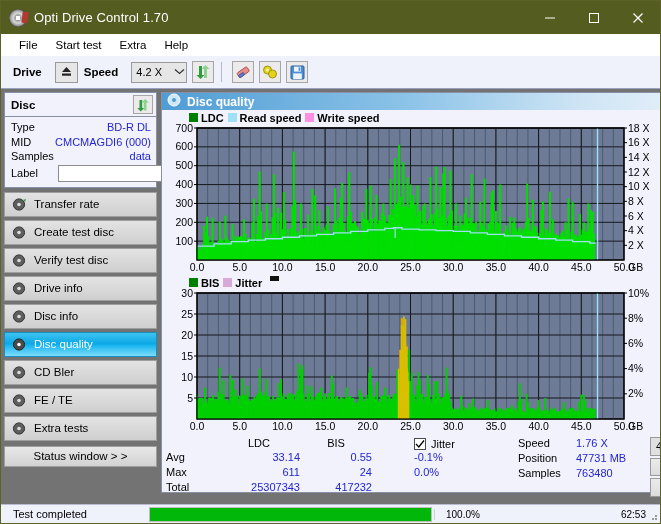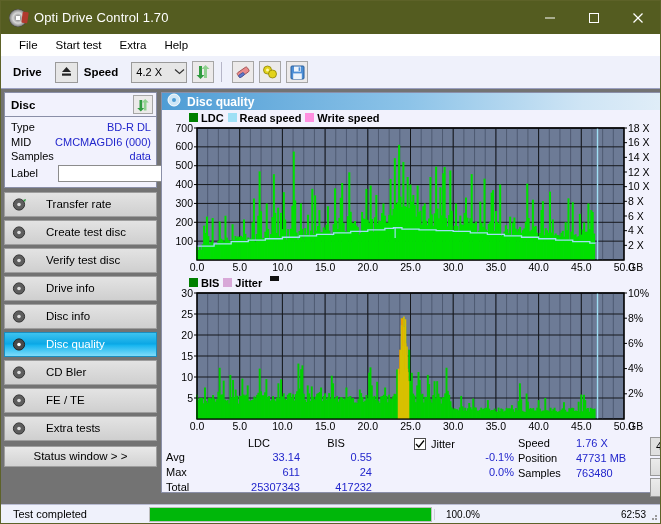--- a/index.html
+++ b/index.html
@@ -122,21 +122,21 @@
   }
   .cd-btn {
     width:19px; height:19px; background:#ddd9d1; border:1px solid #9b9b9b;
     display:flex;align-items:center;justify-content:center;
   }
   .nav { display:flex; flex-direction:column; gap:3px; }
   .nav-btn {
     height:25px; display:flex; align-items:center;
     background:linear-gradient(#e3e3e3,#cfcfcf);
     border:1px solid #9e9e9e;
-    padding-left:7px; font-size:11.5px; color:#000;gap:12px;
+    padding-left:7px; font-size:11.5px; color:#000;
   }
   .nav-btn.active {
     background:linear-gradient(#3ec3f0,#0aa7e5 48%,#14b4ef 52%,#7fdcfa);
     border:1px solid #1a8ec0; color:#fff;
   }
   .nav-ico { width:15px; height:15px; margin-right:7px; flex:0 0 15px; }
   .statuswin {
     margin-top:5px;
     height:21px; display:flex; align-items:center; justify-content:center;
     background:linear-gradient(#e8e8e8,#d2d2d2);
@@ -166,21 +166,21 @@
   .st-hdr { text-align:center; font-size:11px; color:#000; height:14px;}
   .st-lbl { text-align:left; height:15px;}
   .st-num { text-align:right; color:#2226cc; height:15px;}
   .jitter-col { width:104px; font-size:11px; }
   .jit-head { display:flex; align-items:center; gap:5px; height:14px;}
   .chk {
     width:12px; height:12px; border:1px solid #4a4a4a; background:#fff;
     display:flex; align-items:center; justify-content:center;
     font-size:10px; line-height:10px; color:#000;
   }
-  .jit-val { text-align:right; color:#2226cc; height:15px; padding-right:4px;}
+  .jit-val { color:#2226cc; height:15px; padding-right:4px;}
   .sp-col { width:132px; font-size:11px;}
   .sp-row { display:flex; height:15px; }
   .sp-k { width:58px; }
   .sp-v { color:#2226cc; }
   .btn-col { width:92px; display:flex; flex-direction:column; gap:2px;}
   .btn-speed {
     height:20px; background:#e0e0e0; border:1px solid #9a9a9a;
     display:flex; align-items:center; padding-left:5px; font-size:11px;
   }
   .btn-act {

